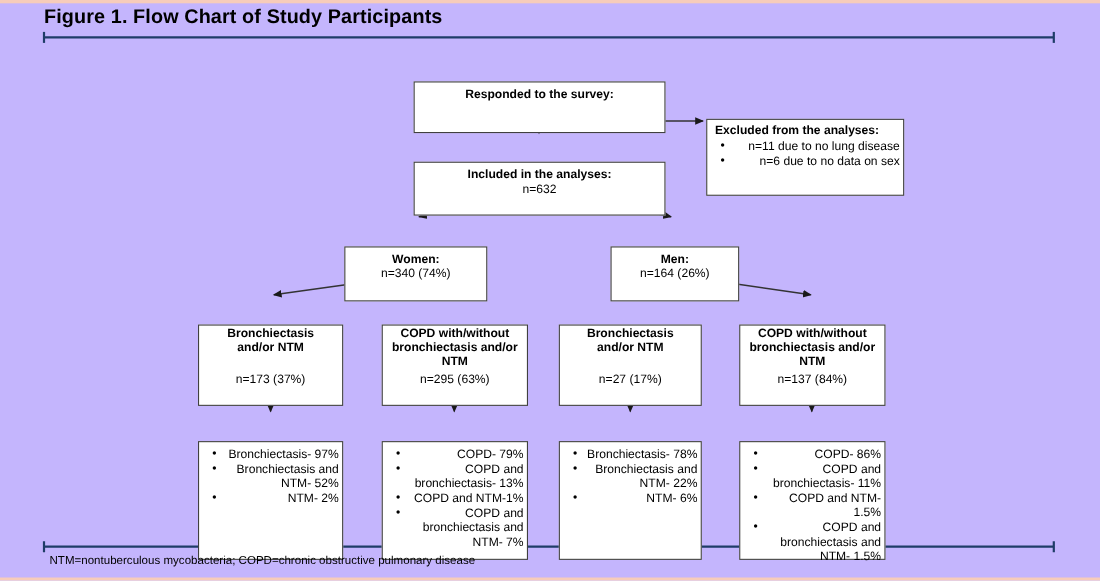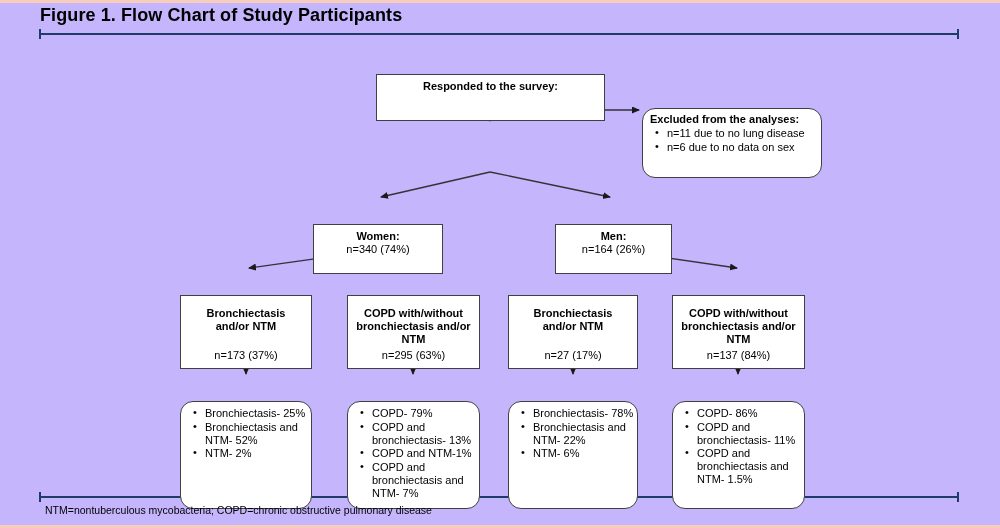--- a/index.html
+++ b/index.html
@@ -15,25 +15,25 @@
     font-size:18px;font-weight:700;letter-spacing:0.1px;color:#000;
   }
   .overlay{position:absolute;left:0;top:0;pointer-events:none;}
   .node{
     position:absolute;box-sizing:border-box;border:1.4px solid #404040;background:#fff;
     font-size:11px;line-height:13px;margin-top:24px;
   }
   .node.center{text-align:center;padding-top:5px;}
   .node .nt{font-weight:700;}
   .node .nn{font-weight:400;}
-  .node.group{text-align:center;padding-top:11px;}
+  .node.group{text-align:center;padding-top:1px;}
   .node.group .nt{white-space:pre-line;height:42px;}
-  .node.bullets{padding:4px 3px 2px 4px;border-radius:13px;}
+  .node.bullets{padding:4px 3px 2px 4px;}
   .node.bullets .nt{padding-left:3px;margin-bottom:0;}
-  ul.blist{list-style:none;margin:1px 0 0 0;padding:0 0 0 20px;}
+  ul.blist{list-style:none;margin:1px 0 0 0;padding:0 0 0 20px;text-align:right;}
   ul.blist li{position:relative;white-space:pre-line;margin:0 0 0.5px 0;}
   ul.blist li::before{content:"\2022";position:absolute;left:-12px;top:-1px;}
   .footnote{position:absolute;left:45px;top:504px;font-size:10.5px;color:#000;}
 </style>
 </head>
 <body>
 
 <div class="page">
 
   <div class="accent top"></div>
@@ -75,20 +75,24 @@
   </div>
 
   <div class="node bullets" style="left:642px;top:84px;width:180px;height:70px">
     <div class="nt">Excluded from the analyses:</div>
     <ul class="blist">
         <li>n=11 due to no lung disease</li>
         <li>n=6 due to no data on sex</li>
       </ul>
   </div>
 
+  <div class="node center" style="left:376px;top:123px;width:229px;height:49px">
+    <div class="nt">Included in the analyses:</div>
+    <div class="nn">n=632</div>
+  </div>
 
   <div class="node center" style="left:313px;top:200px;width:130px;height:50px">
     <div class="nt">Women:</div>
     <div class="nn">n=340 (74%)</div>
   </div>
 
   <div class="node center" style="left:555px;top:200px;width:117px;height:50px">
     <div class="nt">Men:</div>
     <div class="nn">n=164 (26%)</div>
   </div>
@@ -114,21 +118,21 @@
 
   <div class="node group" style="left:672px;top:271px;width:133px;height:74px">
     <div class="nt">COPD with/without
 bronchiectasis and/or
 NTM</div>
     <div class="nn">n=137 (84%)</div>
   </div>
 
   <div class="node bullets" style="left:180px;top:377px;width:132px;height:108px">
     <ul class="blist">
-        <li>Bronchiectasis- 25%</li>
+        <li>Bronchiectasis- 97%</li>
         <li>Bronchiectasis and
 NTM- 52%</li>
         <li>NTM- 2%</li>
       </ul>
   </div>
 
   <div class="node bullets" style="left:347px;top:377px;width:133px;height:108px">
     <ul class="blist">
         <li>COPD- 79%</li>
         <li>COPD and
@@ -147,20 +151,22 @@
 NTM- 22%</li>
         <li>NTM- 6%</li>
       </ul>
   </div>
 
   <div class="node bullets" style="left:672px;top:377px;width:133px;height:108px">
     <ul class="blist">
         <li>COPD- 86%</li>
         <li>COPD and
 bronchiectasis- 11%</li>
+        <li>COPD and NTM-
+1.5%</li>
         <li>COPD and
 bronchiectasis and
 NTM- 1.5%</li>
       </ul>
   </div>
 
   <div class="footnote">NTM=nontuberculous mycobacteria; COPD=chronic obstructive pulmonary disease</div>
 
   <div class="accent bottom"></div>
 

